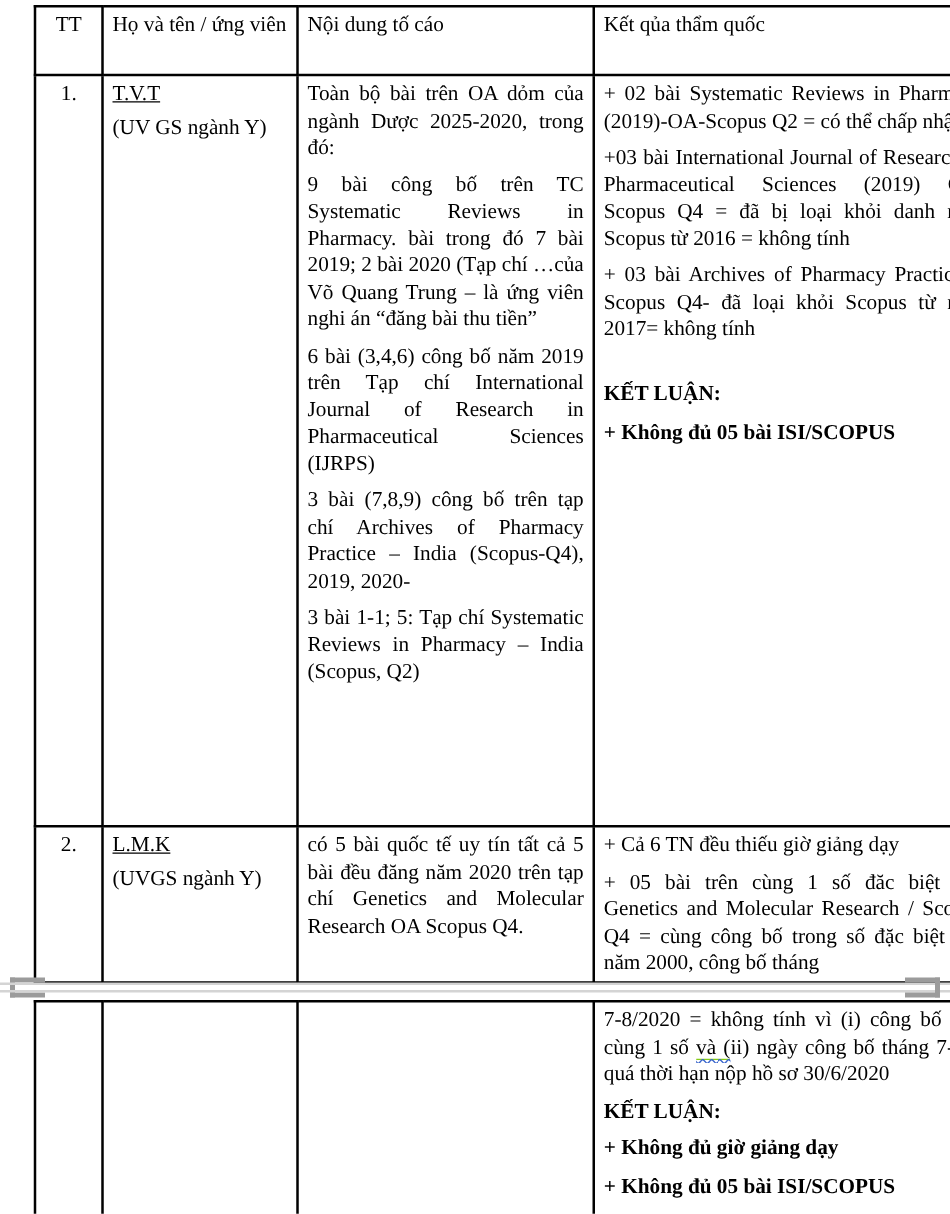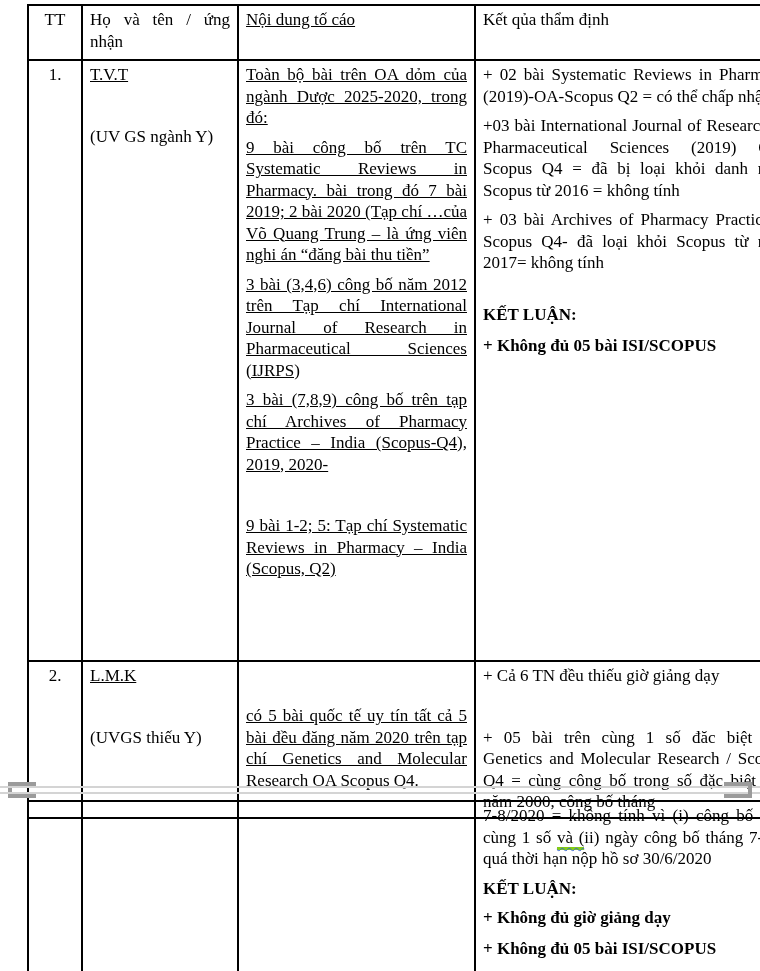--- a/index.html
+++ b/index.html
@@ -29,28 +29,28 @@
   }
   table.doc-table td {
     border: 2px solid #000000;
     vertical-align: top;
     padding: 3px 7px 4px 7px;
     font-size: 17px;
     line-height: 21.5px;
   }
   td.c-tt   { width: 38px;  text-align: center; }
   td.c-name { width: 140px; text-align: justify; }
-  td.c-cont { width: 221px; text-align: justify; text-decoration: underline; }
+  td.c-cont { width: 221px; text-align: justify; }
   td.c-res  { width: 304px; text-align: justify; }
   tr.hdr td { height: 46px; }
   tr.row1 td { height: 592px; }
   tr.row2 td { height: 116px; }
   tr.rowcont td { height: 150px; }
   p.para { margin: 0 0 8px 0; }
-  p.para:last-child { margin-bottom: 0; margin-top: 40px; }
+  p.para:last-child { margin-bottom: 0; }
   p.tight { margin: 0 0 5px 0; text-decoration: underline; }
   p.bold { font-weight: bold; }
   p.concl-label { margin: 30px 0 10px 0; font-weight: bold; }
   p.concl { margin: 0 0 9px 0; font-weight: bold; }
   
   .page-break {
     position: absolute;
     left: 0; top: 781px;
     width: 760px; height: 19px;
   }
@@ -74,79 +74,79 @@
     border-bottom: 4px solid #9b9b9b;
   }
   .pb-cap.right {
     right: 8px;
     border-top: 4px solid #9b9b9b;
     border-right: 4px solid #9b9b9b;
     border-bottom: 4px solid #9b9b9b;
   }
   
   .edit-underline {
-    border-bottom: 3px solid #84cc16;
+    border-bottom: 1px solid #84cc16;
     text-decoration: underline wavy #3a66cc 1px;
     text-underline-offset: 4px;
   }
 </style>
 </head>
 <body>
 
 <div class="doc">
 
   <div class="tbl-wrap p1">
     <table class="doc-table">
       <tbody>
           <tr class="hdr">
         <td class="c-tt">
           <span>TT</span>
         </td>
         <td class="c-name">
-          <span>Họ và tên / ứng nhận</span>
+          <span>Họ và tên / ứng viên</span>
         </td>
         <td class="c-cont">
           <span>Nội dung tố cáo</span>
         </td>
         <td class="c-res">
-          <span>Kết qủa thẩm định</span>
+          <span>Kết qủa thẩm quốc</span>
         </td>
       </tr>
 
       <tr class="row1">
         <td class="c-tt">
           <span>1.</span>
         </td>
         <td class="c-name">
           <p class="para tight">T.V.T</p>
           <p class="para">(UV GS ngành Y)</p>
         </td>
         <td class="c-cont">
           <p class="para">Toàn bộ bài trên OA dỏm của ngành Dược 2025-2020, trong đó:</p>
           <p class="para">9 bài công bố trên TC Systematic Reviews in Pharmacy. bài trong đó 7 bài 2019; 2 bài 2020 (Tạp chí …của Võ Quang Trung – là ứng viên nghi án “đăng bài thu tiền”</p>
-          <p class="para">3 bài (3,4,6) công bố năm 2012 trên Tạp chí International Journal of Research in Pharmaceutical Sciences (IJRPS)</p>
+          <p class="para">6 bài (3,4,6) công bố năm 2019 trên Tạp chí International Journal of Research in Pharmaceutical Sciences (IJRPS)</p>
           <p class="para">3 bài (7,8,9) công bố trên tạp chí Archives of Pharmacy Practice – India (Scopus-Q4), 2019, 2020-</p>
-          <p class="para">9 bài 1-2; 5: Tạp chí Systematic Reviews in Pharmacy – India (Scopus, Q2)</p>
+          <p class="para">3 bài 1-1; 5: Tạp chí Systematic Reviews in Pharmacy – India (Scopus, Q2)</p>
         </td>
         <td class="c-res">
           <p class="para">+ 02 bài Systematic Reviews in Pharmacy (2019)-OA-Scopus Q2 = có thể chấp nhận</p>
           <p class="para">+03 bài International Journal of Research in Pharmaceutical Sciences (2019) OA, Scopus Q4 = đã bị loại khỏi danh mục Scopus từ 2016 = không tính</p>
           <p class="para">+ 03 bài Archives of Pharmacy Practice = Scopus Q4- đã loại khỏi Scopus từ năm 2017= không tính</p>
           <p class="concl-label">KẾT LUẬN:</p>
           <p class="concl">+ Không đủ 05 bài ISI/SCOPUS</p>
         </td>
       </tr>
 
       <tr class="row2">
         <td class="c-tt">
           <span>2.</span>
         </td>
         <td class="c-name">
           <p class="para tight">L.M.K</p>
-          <p class="para">(UVGS thiếu Y)</p>
+          <p class="para">(UVGS ngành Y)</p>
         </td>
         <td class="c-cont">
           <p class="para">có 5 bài quốc tế uy tín tất cả 5 bài đều đăng năm 2020 trên tạp chí Genetics and Molecular Research OA Scopus Q4.</p>
         </td>
         <td class="c-res">
           <p class="para">+ Cả 6 TN đều thiếu giờ giảng dạy</p>
           <p class="para">+ 05 bài trên cùng 1 số đăc biệt của Genetics and Molecular Research / Scopus Q4 = cùng công bố trong số đặc biệt của năm 2000, công bố tháng</p>
         </td>
       </tr>
     </tbody>

